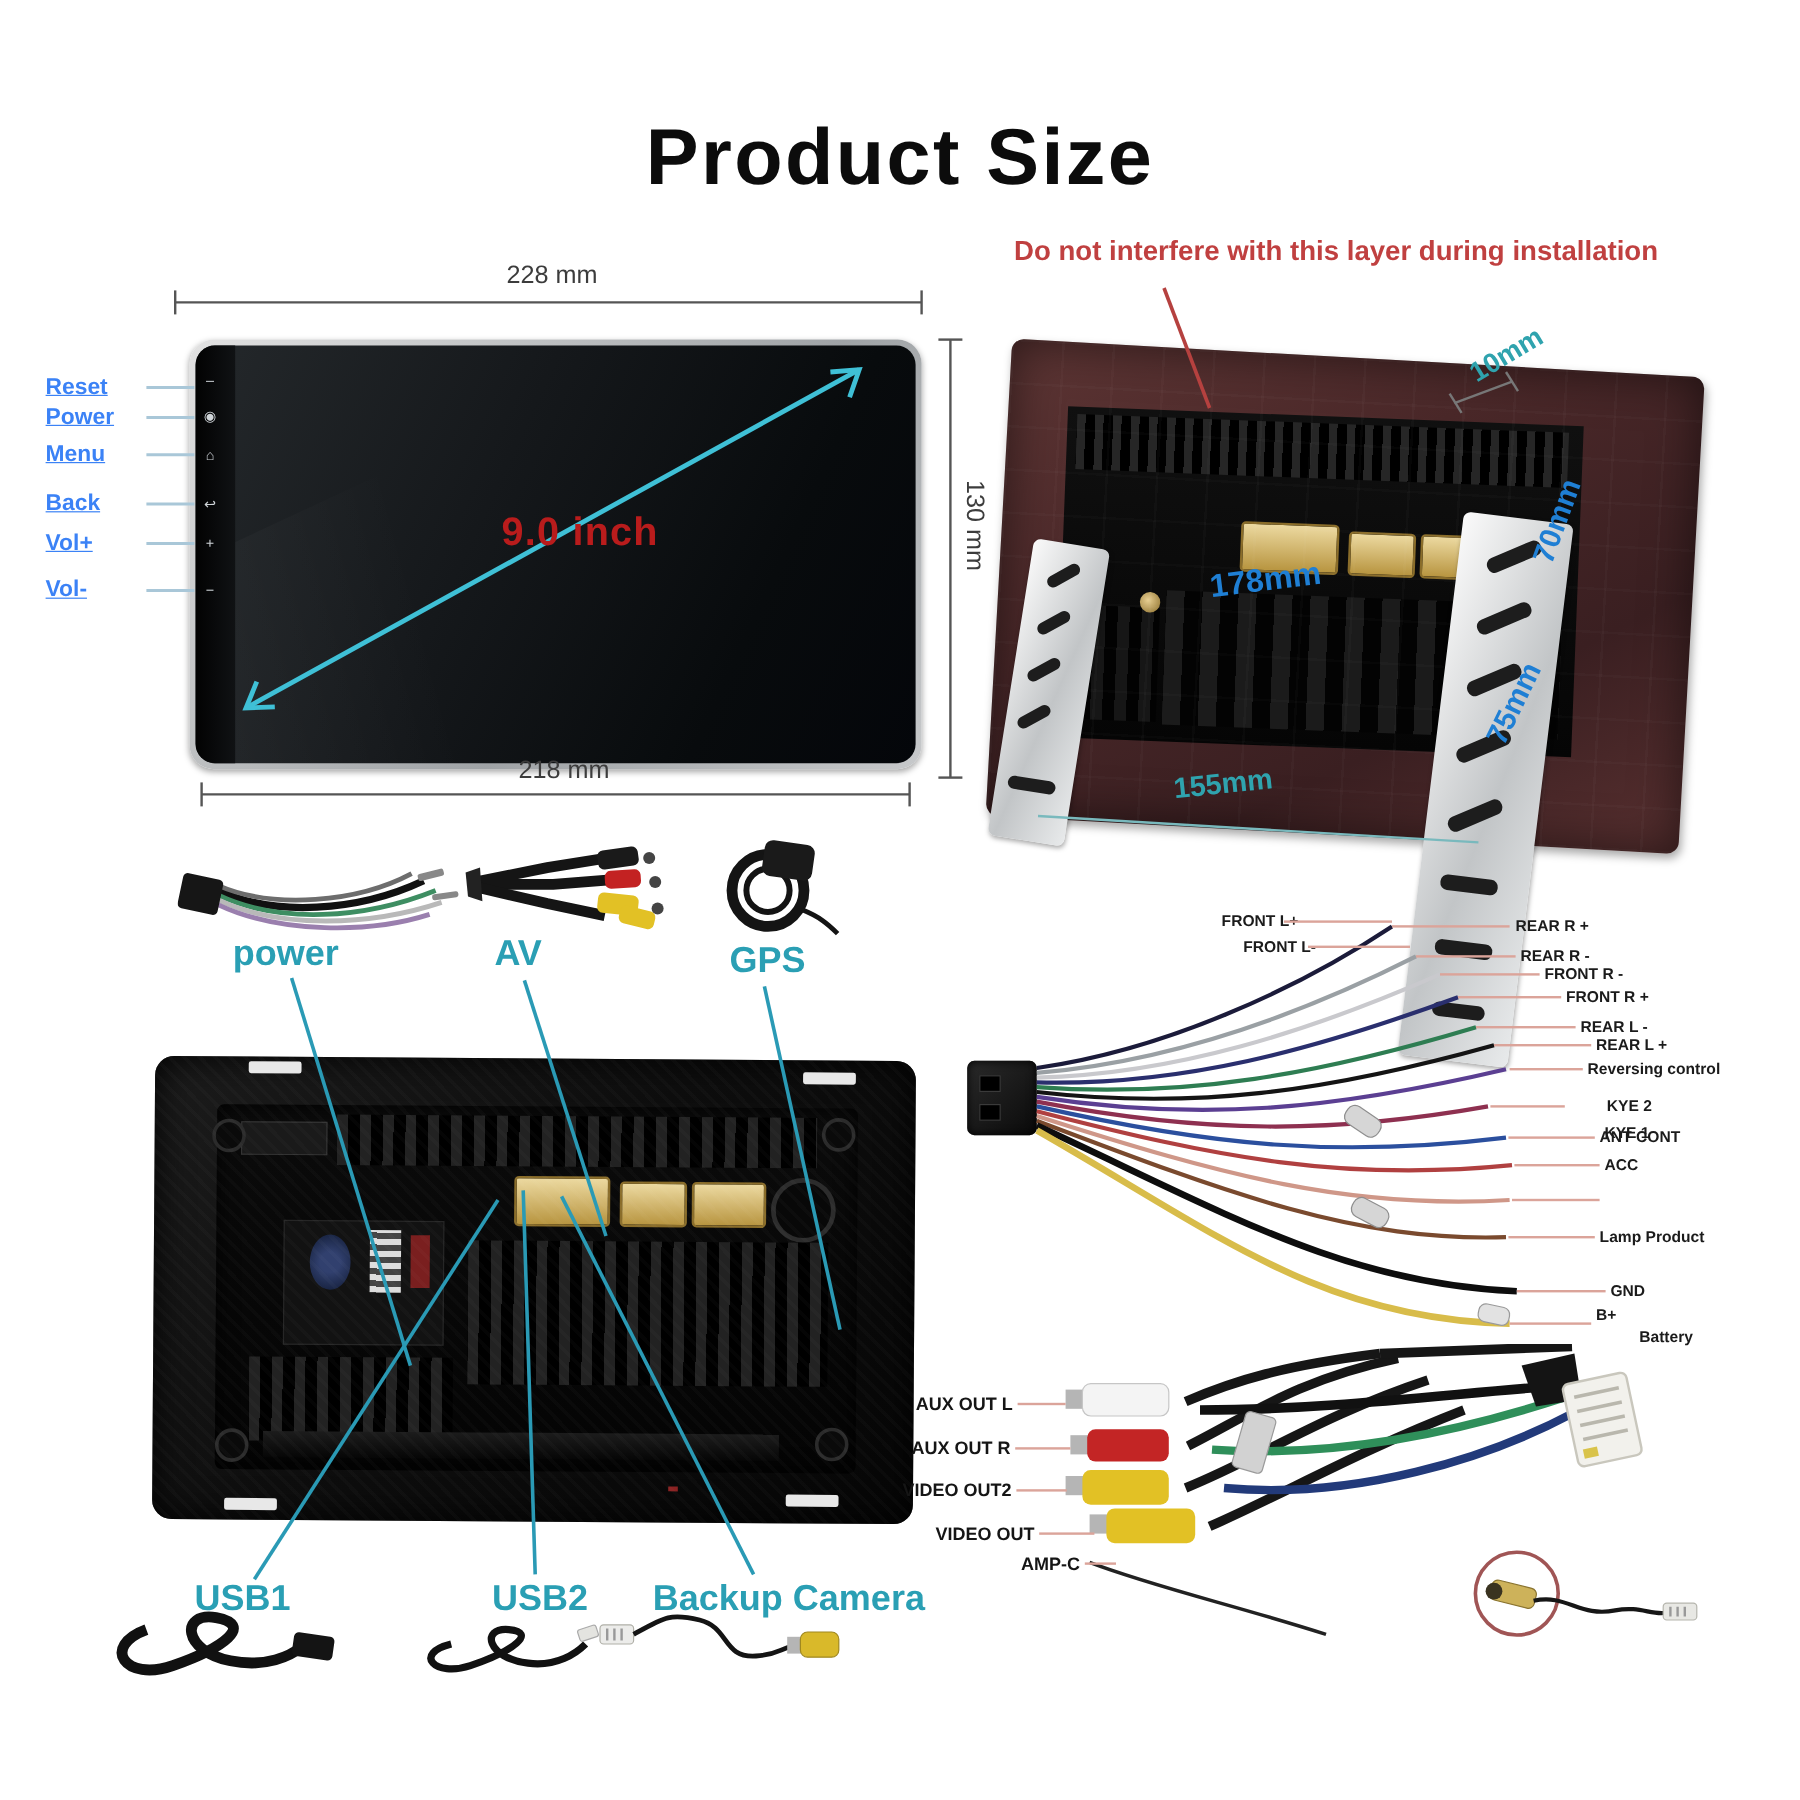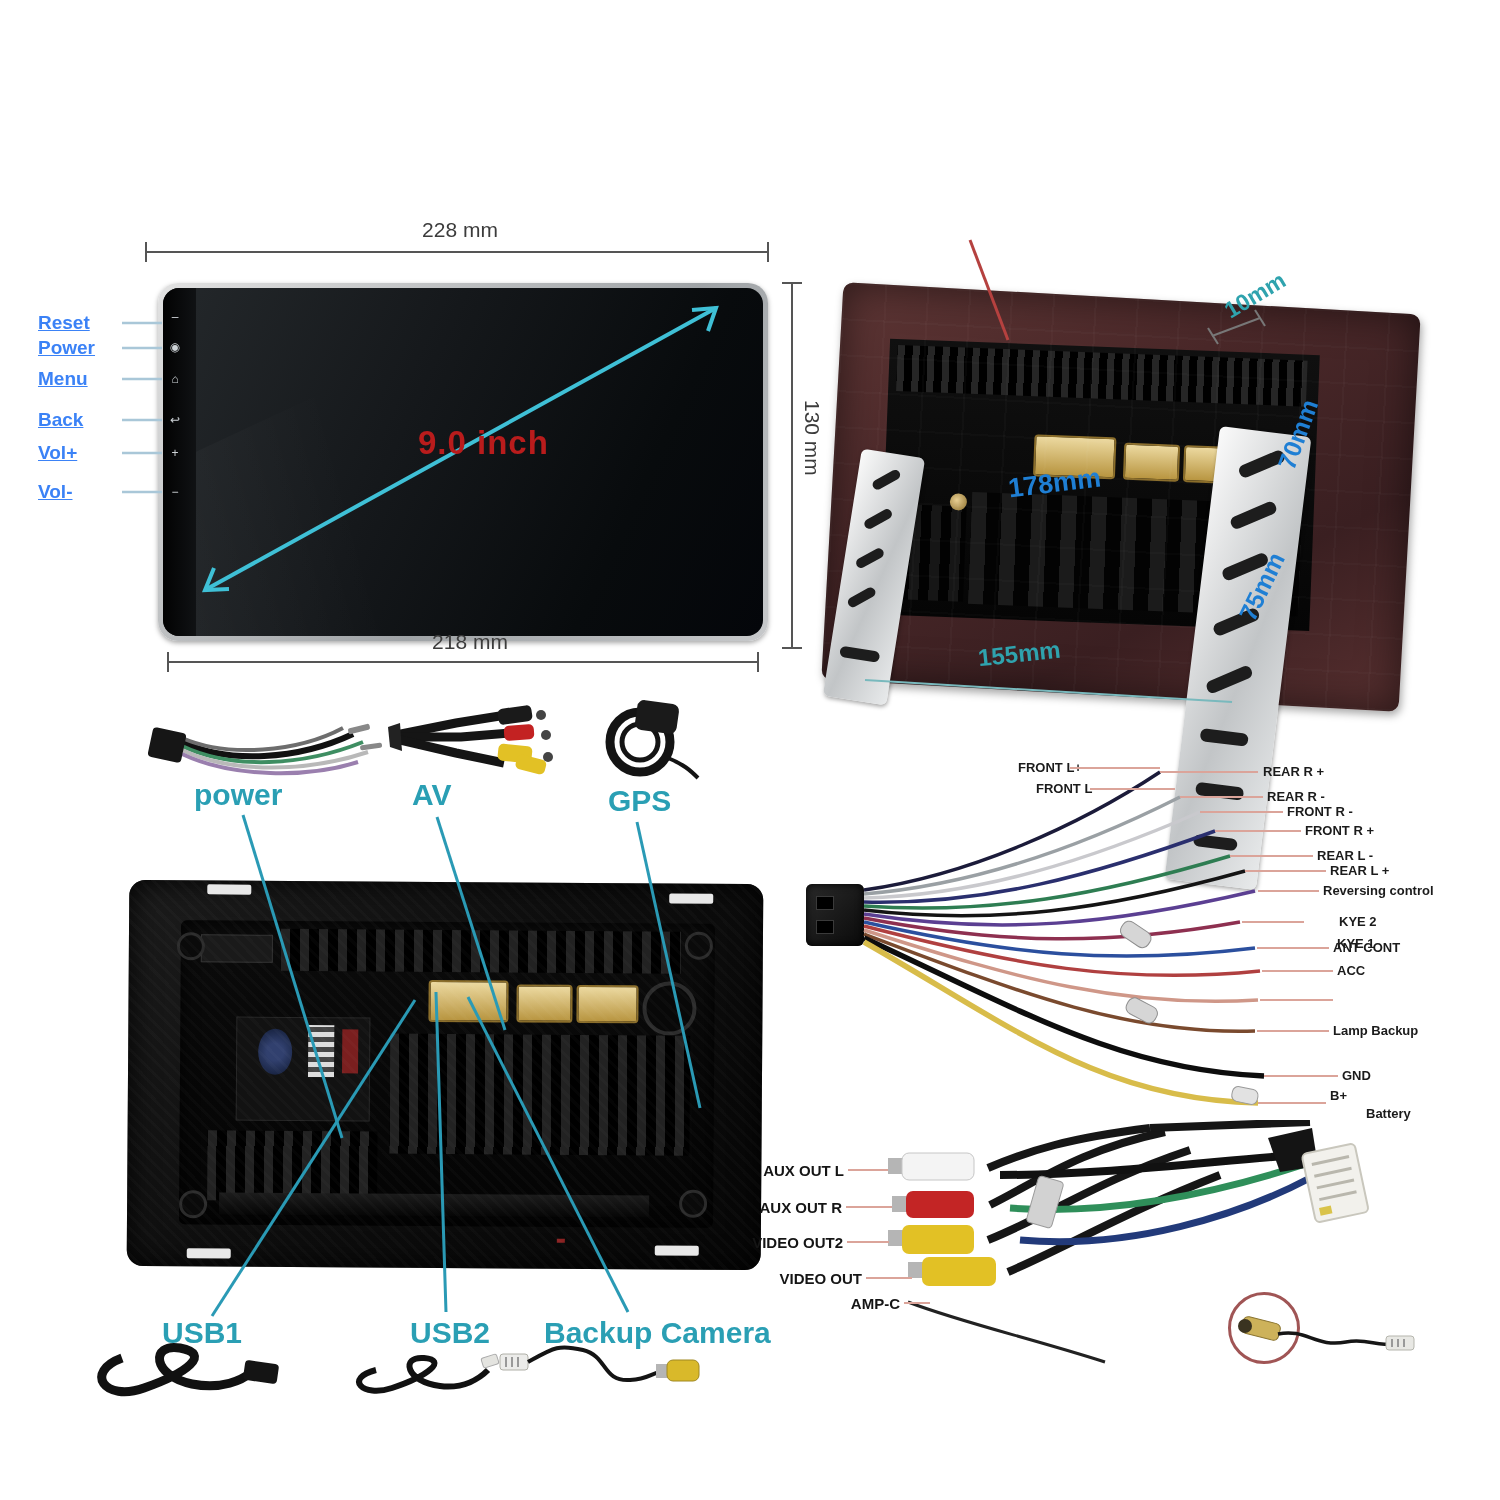--- a/index.html
+++ b/index.html
@@ -72,20 +72,21 @@
               border:3px solid #2b2b2b;}
   .white-tab{position:absolute;width:44px;height:10px;background:#e8e8e8;border-radius:2px;}
   .circle-mark{border:3px solid #a05555;border-radius:50%;}
   svg{display:block;}
 </style>
 </head>
 <body>
 
 <div class="canvas">
 
+  <div class="abs page-title" style="left:0;top:92px;width:1500px;text-align:center;">Product Size</div>
 
   <div class="abs back-panel">
     <div class="white-tab" style="left:78px;top:4px;"></div>
     <div class="white-tab" style="left:540px;top:10px;"></div>
     <div class="white-tab" style="left:60px;top:368px;"></div>
     <div class="white-tab" style="left:528px;top:362px;"></div>
     <div class="back-inner">
       <div class="abs bp-fins" style="left:100px;top:8px;width:400px;height:42px;"></div>
       <div class="abs" style="left:20px;top:14px;width:70px;height:26px;background:#1a1a1a;border:1px solid #333;"></div>
       <div class="gold-conn" style="left:248px;top:58px;width:76px;height:38px;"></div>
@@ -309,20 +310,21 @@
   <div class="abs dim-txt" style="left:390px;top:630px;width:160px;text-align:center;">218 mm</div>
   <div class="abs dim-txt dim-vert" style="left:800px;top:400px;">130 mm</div>
   <div class="abs cyan-big" style="left:418px;top:424px;">9.0 inch</div>
   <div class="abs btn-lbl" style="left:38px;top:312px;">Reset</div>
   <div class="abs btn-lbl" style="left:38px;top:337px;">Power</div>
   <div class="abs btn-lbl" style="left:38px;top:368px;">Menu</div>
   <div class="abs btn-lbl" style="left:38px;top:409px;">Back</div>
   <div class="abs btn-lbl" style="left:38px;top:442px;">Vol+</div>
   <div class="abs btn-lbl" style="left:38px;top:481px;">Vol-</div>
 
+  <div class="abs warning-txt" style="left:845px;top:196px;">Do not interfere with this layer during installation</div>
   <div class="abs teal-dim" style="left:1222px;top:282px;font-size:23px;transform:rotate(-31deg);">10mm</div>
   <div class="abs blue-dim" style="left:1262px;top:420px;font-size:25px;transform:rotate(-70deg);">70mm</div>
   <div class="abs blue-dim" style="left:1008px;top:468px;font-size:27px;transform:rotate(-7deg);">178mm</div>
   <div class="abs teal-dim" style="left:978px;top:640px;font-size:24px;transform:rotate(-6deg);">155mm</div>
   <div class="abs blue-dim" style="left:1226px;top:572px;font-size:25px;transform:rotate(-64deg);">75mm</div>
 
   <div class="abs teal-lbl" style="left:194px;top:778px;">power</div>
   <div class="abs teal-lbl" style="left:412px;top:778px;">AV</div>
   <div class="abs teal-lbl" style="left:608px;top:784px;">GPS</div>
   <div class="abs teal-lbl" style="left:162px;top:1316px;">USB1</div>
@@ -350,21 +352,21 @@
   <div class="abs h-lbl" style="left:1323px;top:883px;">Reversing control</div>
   <div class="abs pline" style="left:1242px;top:921px;width:62px;"></div>
   <div class="abs h-lbl" style="left:1308px;top:914px;padding-left:31px;">KYE 2</div>
   <div class="abs pline" style="left:1257px;top:947px;width:72px;"></div>
   <div class="abs h-lbl" style="left:1333px;top:940px;">ANT CONT</div>
   <div class="abs pline" style="left:1262px;top:970px;width:71px;"></div>
   <div class="abs h-lbl" style="left:1337px;top:963px;">ACC</div>
   <div class="abs pline" style="left:1260px;top:999px;width:73px;"></div>
   <div class="abs h-lbl" style="left:1337px;top:936px;">KYE 1</div>
   <div class="abs pline" style="left:1257px;top:1030px;width:72px;"></div>
-  <div class="abs h-lbl" style="left:1333px;top:1023px;">Lamp Backup</div>
+  <div class="abs h-lbl" style="left:1333px;top:1023px;">Lamp Product</div>
   <div class="abs pline" style="left:1264px;top:1075px;width:74px;"></div>
   <div class="abs h-lbl" style="left:1342px;top:1068px;">GND</div>
   <div class="abs pline" style="left:1258px;top:1102px;width:68px;"></div>
   <div class="abs h-lbl" style="left:1330px;top:1088px;">B+</div>
   <div class="abs h-lbl" style="left:1330px;top:1106px;margin-left:36px;">Battery</div>
 
   <div class="abs o-lbl" style="left:760px;top:1162px;width:84px;text-align:right;">AUX OUT L</div>
   <div class="abs pline" style="left:848px;top:1169px;width:40px;"></div>
   <div class="abs o-lbl" style="left:756px;top:1199px;width:86px;text-align:right;">AUX OUT R</div>
   <div class="abs pline" style="left:846px;top:1206px;width:46px;"></div>

